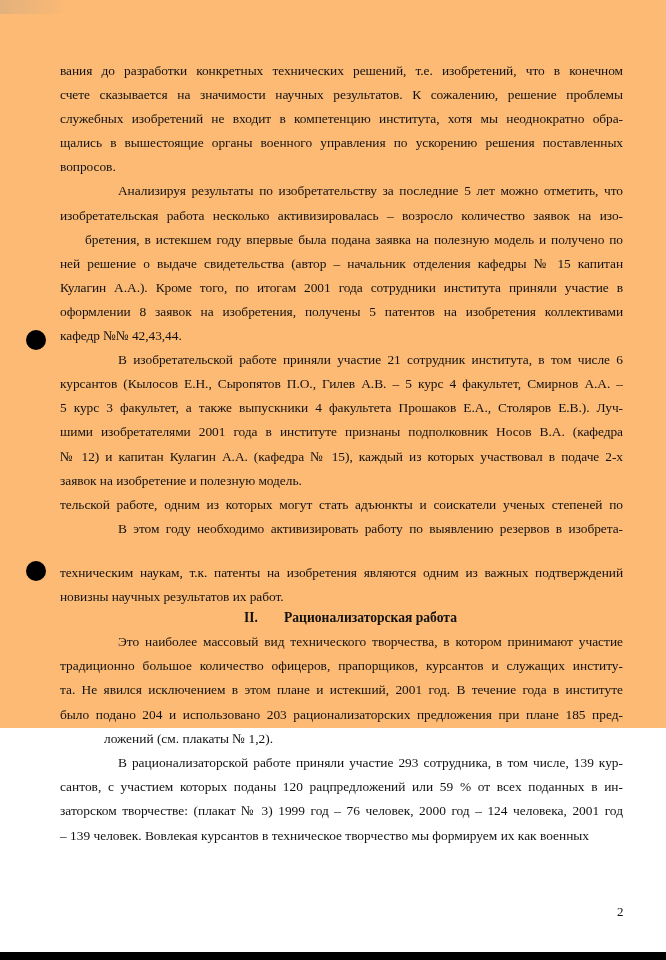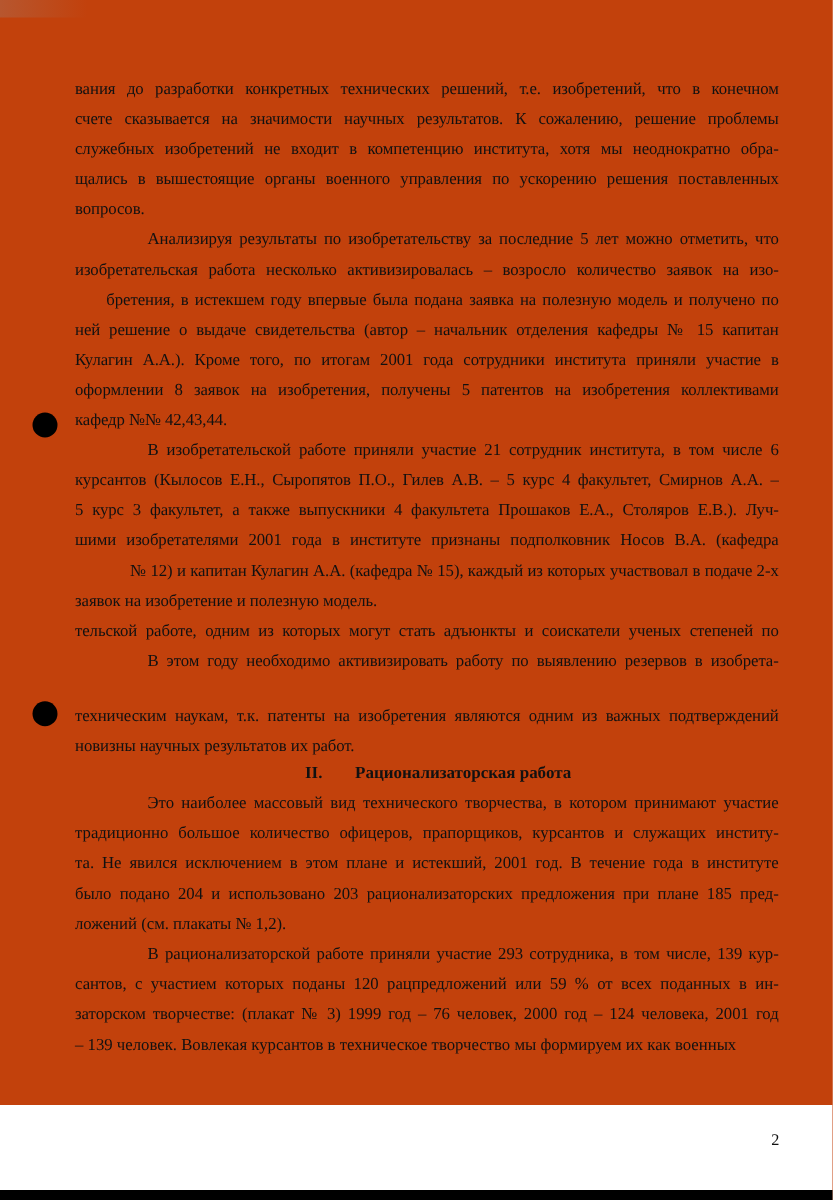--- a/index.html
+++ b/index.html
@@ -1,20 +1,20 @@
 <!DOCTYPE html>
 <html><head>
 <meta charset="utf-8">
 <style>
   html, body { margin: 0; padding: 0; }
   body {
     width: 666px; height: 960px; background: #ffffff; position: relative; overflow: hidden;
     font-family: "Liberation Serif", "DejaVu Serif", serif; color: #111;
   }
-  .page { position: absolute; left: 0; top: 0; width: 666px; height: 884px; background: #c2410c; }
+  .page { position: absolute; left: 0; top: 0; width: 666px; height: 728px; background: #fdba74; }
   .text-block {
     position: absolute; left: 60px; width: 563px; top: 59px;
     font-size: 13.4px; line-height: 24.1px; text-align: justify;
     font-weight: 500; letter-spacing: -0.05px;
   }
   .para { margin: 0; text-indent: 0; }
   .line { display: block; text-align: justify; text-align-last: justify; white-space: nowrap; }
   .line.last { text-align-last: left; }
   .heading {
     position: absolute; top: 606px; left: 244px;
@@ -59,42 +59,42 @@
         <span class="line" style="white-space: normal;">ней решение о выдаче свидетельства (автор – начальник отделения кафедры № 15 капитан</span>
         <span class="line" style="white-space: normal;">Кулагин А.А.). Кроме того, по итогам 2001 года сотрудники института приняли участие в</span>
         <span class="line" style="white-space: normal;">оформлении 8 заявок на изобретения, получены 5 патентов на изобретения коллективами</span>
         <span class="line last" style="white-space: normal;">кафедр №№ 42,43,44.</span>
       </div>
       <div class="para">
         <span class="line" style="padding-left: 58px; white-space: normal;">В изобретательской работе приняли участие 21 сотрудник института, в том числе 6</span>
         <span class="line" style="white-space: normal;">курсантов (Кылосов Е.Н., Сыропятов П.О., Гилев А.В. – 5 курс 4 факультет, Смирнов А.А. –</span>
         <span class="line" style="white-space: normal;">5 курс 3 факультет, а также выпускники 4 факультета Прошаков Е.А., Столяров Е.В.). Луч-</span>
         <span class="line" style="white-space: normal;">шими изобретателями 2001 года в институте признаны подполковник Носов В.А. (кафедра</span>
-        <span class="line" style="white-space: normal; margin-left: 44px;">№ 12) и капитан Кулагин А.А. (кафедра № 15), каждый из которых участвовал в подаче 2-х</span>
+        <span class="line" style="white-space: normal;">№ 12) и капитан Кулагин А.А. (кафедра № 15), каждый из которых участвовал в подаче 2-х</span>
         <span class="line last" style="white-space: normal;">заявок на изобретение и полезную модель.</span>
       </div>
       <div class="para">
         <span class="line" style="white-space: normal;">тельской работе, одним из которых могут стать адъюнкты и соискатели ученых степеней по</span>
         <span class="line" style="padding-left: 58px; white-space: normal;">В этом году необходимо активизировать работу по выявлению резервов в изобрета-</span>
         <span class="line" style="white-space: normal; margin-top: 20px;">техническим наукам, т.к. патенты на изобретения являются одним из важных подтверждений</span>
         <span class="line last" style="white-space: normal;">новизны научных результатов их работ.</span>
       </div>
     </div>
 
   <div class="heading">
     <span class="num">II.</span><span>Рационализаторская работа</span>
   </div>
 
   <div class="text-block2" id="section2">
       <div class="para">
         <span class="line" style="padding-left: 58px; white-space: normal;">Это наиболее массовый вид технического творчества, в котором принимают участие</span>
         <span class="line" style="white-space: normal;">традиционно большое количество офицеров, прапорщиков, курсантов и служащих институ-</span>
         <span class="line" style="white-space: normal;">та. Не явился исключением в этом плане и истекший, 2001 год. В течение года в институте</span>
         <span class="line" style="white-space: normal;">было подано 204 и использовано 203 рационализаторских предложения при плане 185 пред-</span>
-        <span class="line last" style="white-space: normal;">ложений (см. плакаты № 1,2).</span>
+        <span class="line last" style="white-space: normal; margin-left: 44px;">ложений (см. плакаты № 1,2).</span>
       </div>
       <div class="para">
         <span class="line" style="padding-left: 58px; white-space: normal;">В рационализаторской работе приняли участие 293 сотрудника, в том числе, 139 кур-</span>
         <span class="line" style="white-space: normal;">сантов, с участием которых поданы 120 рацпредложений или 59 % от всех поданных в ин-</span>
         <span class="line" style="white-space: normal;">заторском творчестве: (плакат № 3) 1999 год – 76 человек, 2000 год – 124 человека, 2001 год</span>
         <span class="line last" style="white-space: normal;">– 139 человек. Вовлекая курсантов в техническое творчество мы формируем их как военных</span>
       </div>
     </div>
 
   <div class="page-number">2</div>

